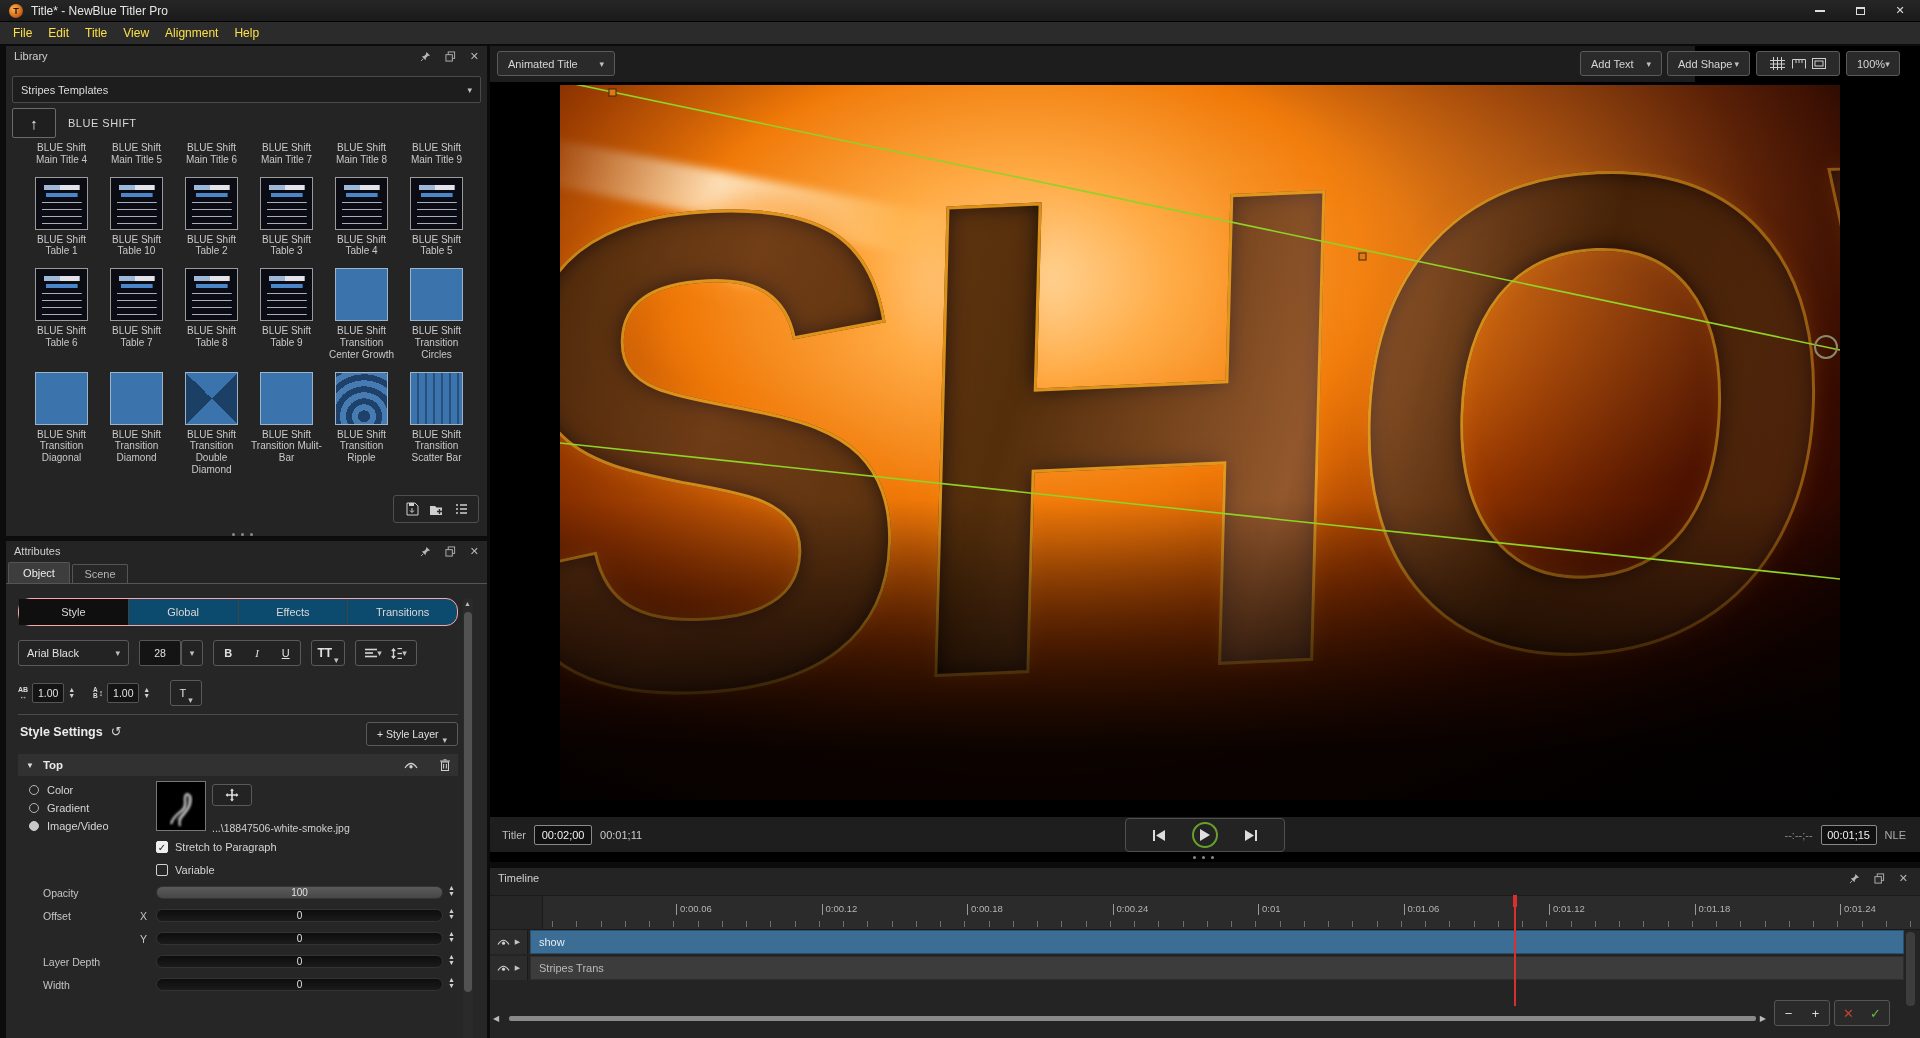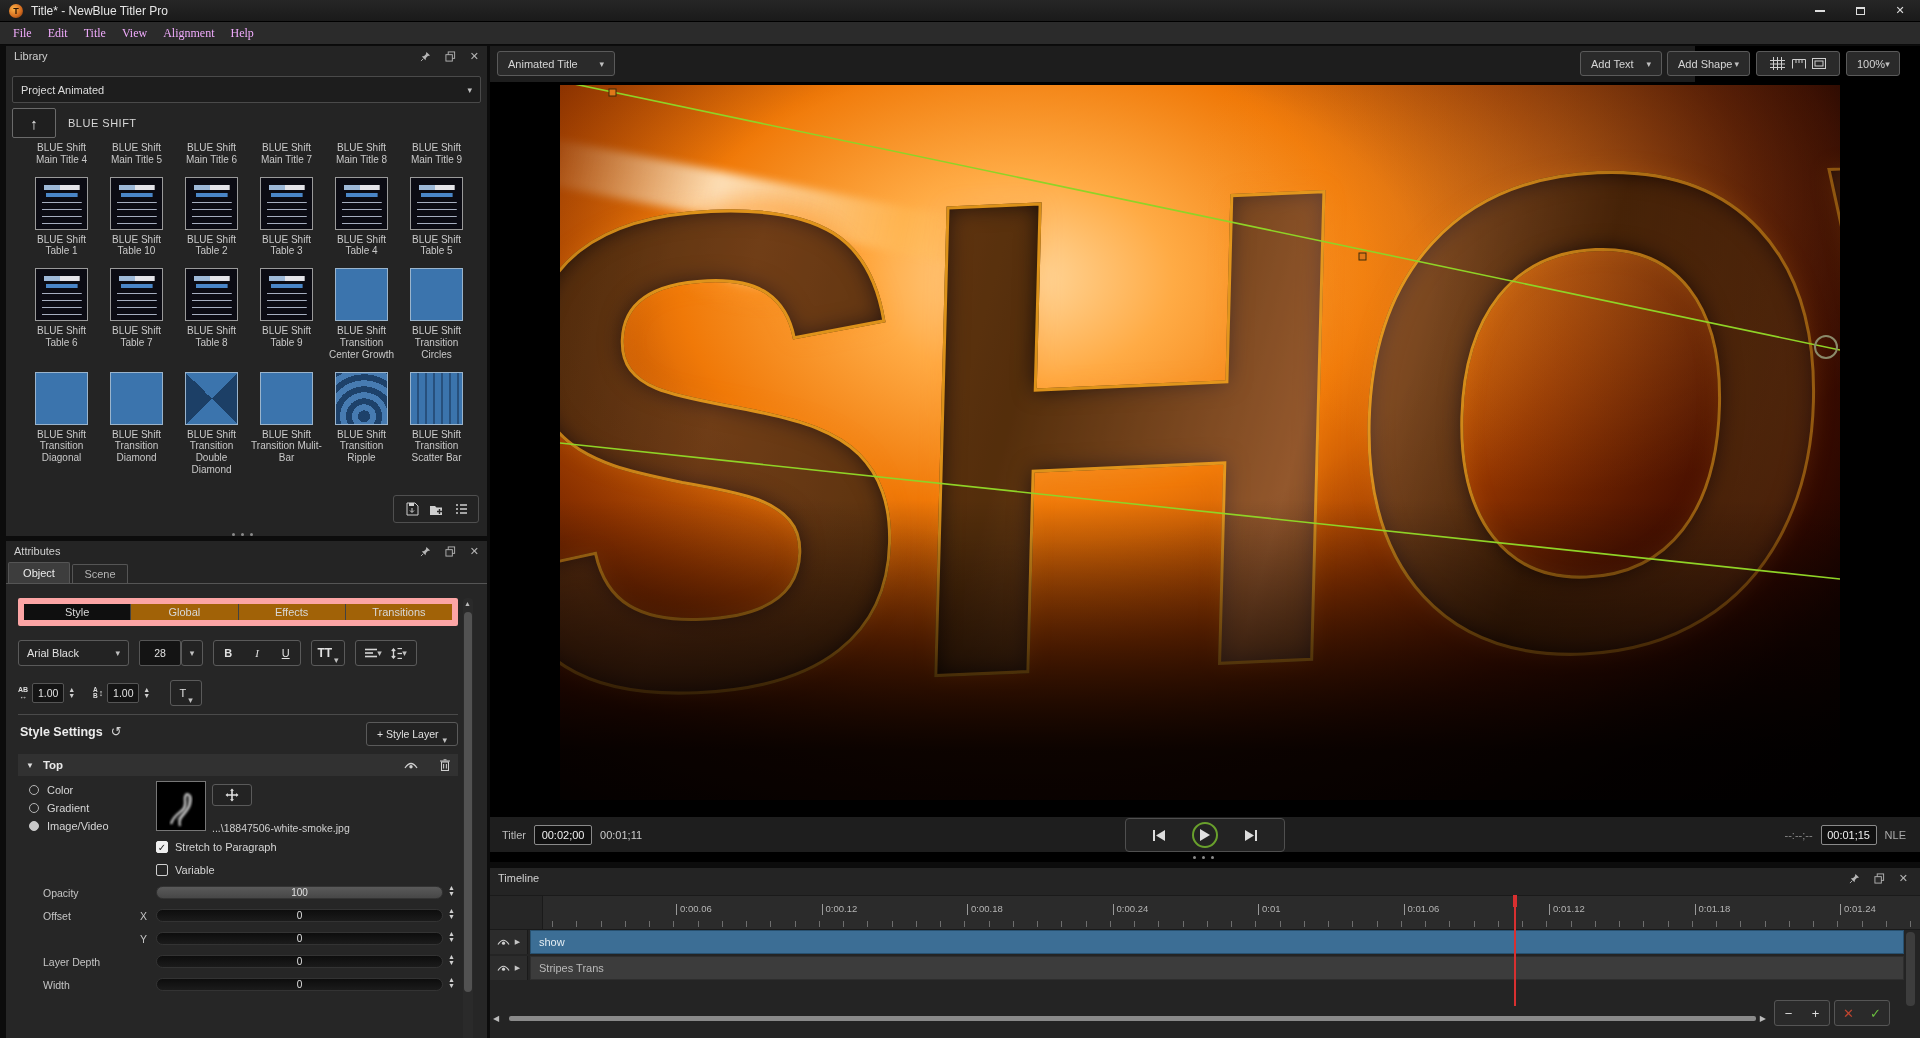--- a/index.html
+++ b/index.html
@@ -16,21 +16,21 @@
     display:flex; align-items:center; justify-content:center; color:#2a1303; font-size:9px; font-weight:bold; }
   .win-title { font-size:12px; color:#e6e6e6; }
   .win-btns { margin-left:auto; display:flex; height:100%; }
   .win-btn { width:40px; height:100%; display:flex; align-items:center; justify-content:center; color:#ddd; font-size:11px; }
   .glyph-min { width:10px; height:2px; background:#ddd; }
   .glyph-max { width:9px; height:8px; border:1px solid #ddd; border-top:2px solid #ddd; }
 
   
   #menubar { left:0; top:22px; width:1920px; height:23px; background:#2b2b2b;
     border-bottom:1px solid #0a0a0a; display:flex; align-items:center; padding-left:5px; }
-  .menu-item { font-size:12px; color:#f0abfc; padding:0 8px;font-family:Liberation Serif, serif; }
+  .menu-item { font-size:12px; color:#fde047; padding:0 8px; }
 
   
   .panel { background:#242424; }
   .panel-head { height:20px; display:flex; align-items:center; padding:0 8px; }
   .panel-title { font-size:11px; color:#cfcfcf; }
   .panel-icons { margin-left:auto; display:flex; gap:14px; align-items:center; }
   .p-icon { color:#b5b5b5; font-size:11px; line-height:1; }
 
   
   #library { left:6px; top:46px; width:481px; height:490px; }
@@ -68,22 +68,22 @@
   .dots { display:flex; gap:6px; }
   .dots i { width:3px; height:3px; border-radius:50%; background:#8a8a8a; }
 
   
   #attributes { left:6px; top:541px; width:481px; height:497px; }
   .tab { position:absolute; border:1px solid #555; border-bottom:none; border-radius:2px 2px 0 0;
     display:flex; align-items:center; justify-content:center; font-size:11px; }
   #tab-object { left:2px; top:21px; width:62px; height:21px; background:#3d3d3d; color:#ececec; }
   #tab-scene { left:66px; top:23px; width:56px; height:19px; background:#272727; color:#b5b5b5; }
   #attr-body { left:0; top:42px; width:481px; height:455px; border-top:1px solid #555; background:#262626; }
-  #subtabs { left:12px; top:14px; width:440px; height:28px; border:6px solid #fca5a5; border-radius:2px;
-    background:#a16207; display:flex; }
+  #subtabs { left:12px; top:14px; width:440px; height:28px; border:1px solid #fca5a5; border-radius:12px;
+    background:#0c4a6e; display:flex; }
   .subtab { flex:1; display:flex; align-items:center; justify-content:center; font-size:11px;
     color:#d8d8d8; border-right:1px solid #424242; }
   .subtab:last-child { border-right:none; }
   .subtab.v-active { background:#0f0f0f; }
   .ctl { background:#232323; border:1px solid #5a5a5a; border-radius:3px; display:flex;
     align-items:center; font-size:11px; color:#e0e0e0; }
   .field { background:#141414; border:1px solid #555; border-radius:2px; color:#e0e0e0;
     font-size:10.5px; display:flex; align-items:center; justify-content:center; }
   .stepper { display:flex; flex-direction:column; justify-content:center; line-height:.8; color:#cfcfcf; font-size:7px; }
   .attr-label { font-size:10.5px; color:#c5c5c5; }
@@ -207,21 +207,21 @@
       <span class="p-icon">
           <svg width="11" height="11" viewBox="0 0 12 12">
             <rect x="3.5" y="1" width="7" height="7" fill="none" stroke="#b5b5b5"></rect>
             <rect x="1" y="4" width="7" height="7" fill="#2a2a2a" stroke="#b5b5b5"></rect>
           </svg>
         </span>
       <span class="p-icon">✕</span>
     </span>
   </div>
   <div class="abs dropdown" id="lib-cat">
-    <span>Project Animated</span>
+    <span>Stripes Templates</span>
     <span class="caret">▾</span>
   </div>
   <div class="abs" id="lib-up">↑</div>
   <div class="abs" id="lib-crumb">BLUE SHIFT</div>
   <div class="abs" id="tpl-grid">
 
       <div class="tpl-item">
 
         <div class="tpl-label">BLUE Shift Main Title 4</div>
       </div>

